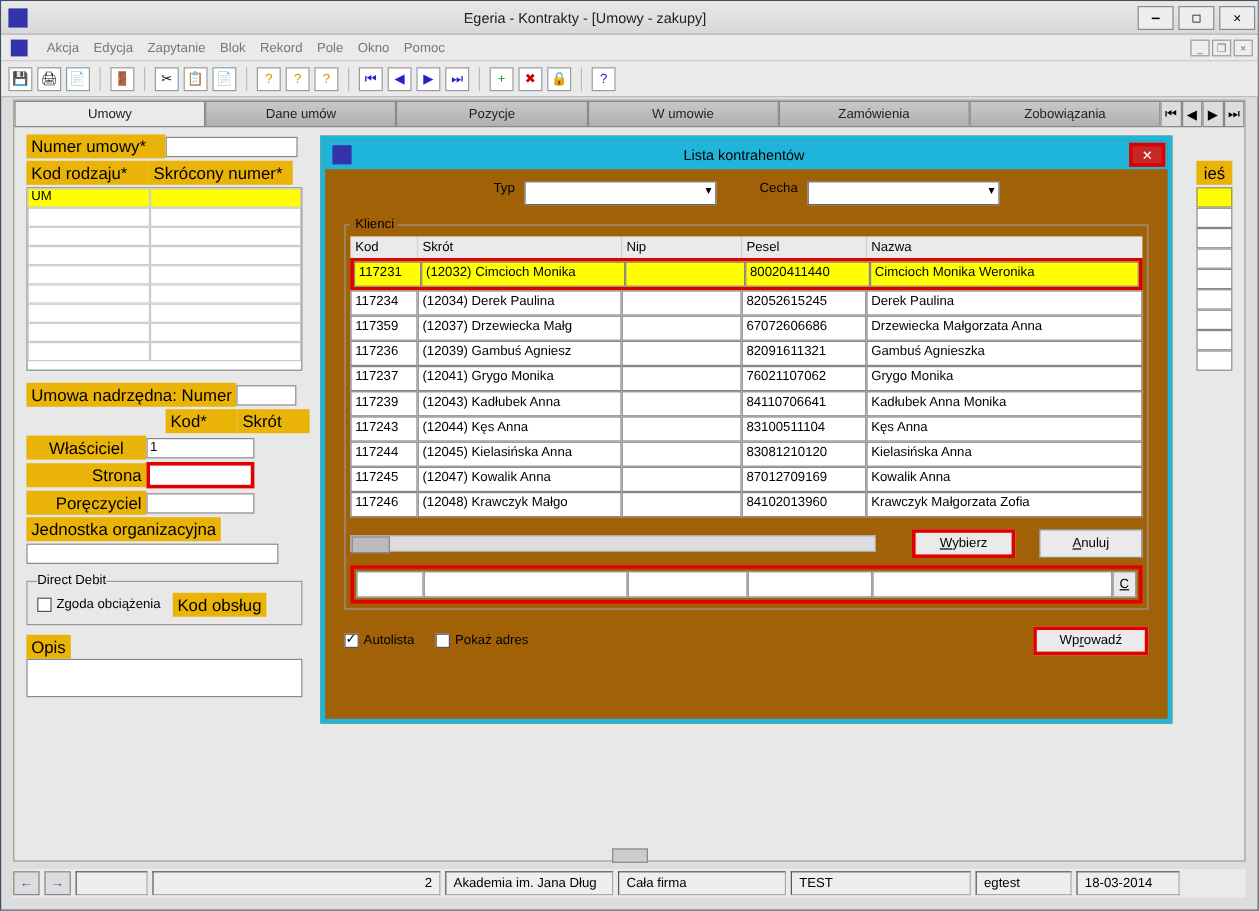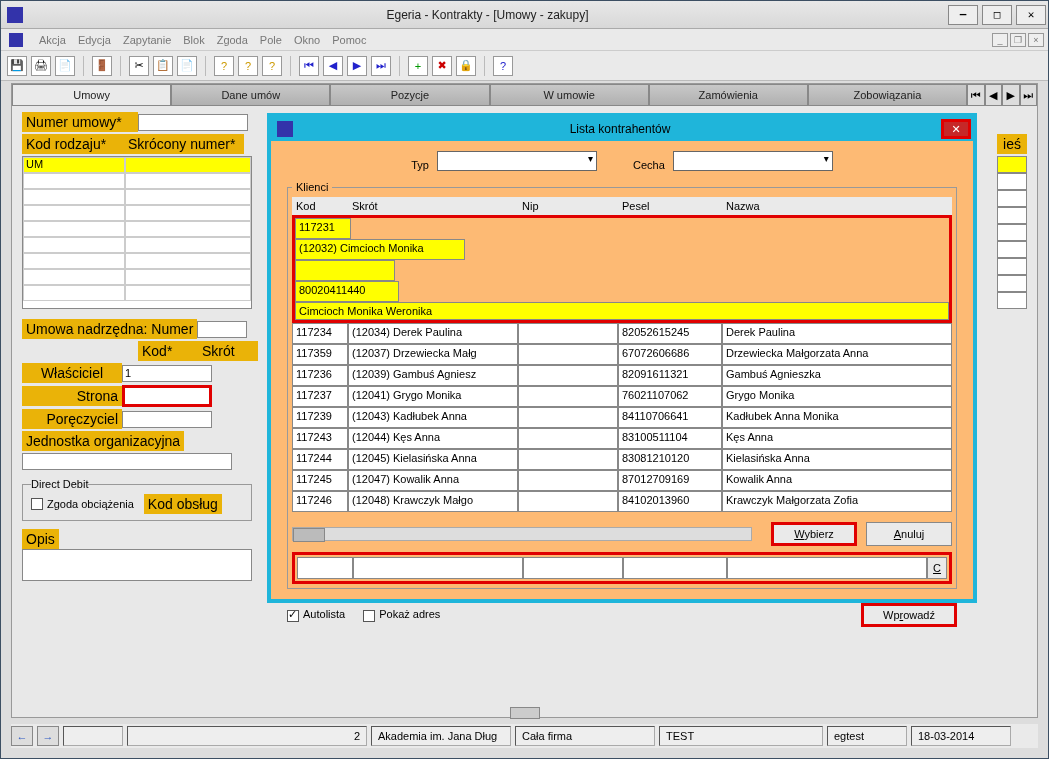--- a/index.html
+++ b/index.html
@@ -34,47 +34,47 @@
 .inp { border:1px solid #888; background:#fff; height:17px; padding:0 2px; font-size:11px;}
 .inp.yellow { background: #ffff00; }
 
 .grid { border:1px solid #888; background:#fff; }
 .grid .grow{display:flex;}
 .grid .gcell{border:1px solid #ccc; height:16px; flex:1;}
 
 .red-box{border:3px solid #e00000 !important;}
 
 
-.popup { position:absolute; top: 112px; left: 266px; width: 710px; height: 490px; background:#fdba74; border:4px solid #1fb5da; z-index:10;}
+.popup { position:absolute; top: 112px; left: 266px; width: 710px; height: 490px; background:#a16207; border:4px solid #1fb5da; z-index:10;}
 .popup .ptitle { height:24px; background:#1fb5da; display:flex; align-items:center;}
 .popup .ptitle .pico{width:16px;height:16px;background:#33a;margin:0 6px;}
 .popup .ptitle .ptxt{flex:1;text-align:center;color:#000;font-size:12px;}
 .popup .ptitle .pclose{width:30px;height:20px;background:#c62828;color:#fff;display:flex;align-items:center;justify-content:center;margin-right:2px;border:1px solid #800;}
 .popup .pbody{padding:10px 16px;}
 
-.popup .filter-row{display:flex;align-items:flex-end;justify-content:center;gap:8px;margin-bottom:10px;}
+.popup .filter-row{display:flex;align-items:flex-start;justify-content:center;gap:8px;margin-bottom:10px;}
 .popup .combo{border:1px solid #666;background:#fff;height:20px;width:160px;position:relative;}
 .popup .combo::after{content:"▾";position:absolute;right:3px;top:1px;font-size:10px;}
 
 .popup fieldset{border:1px solid #999;padding:4px;}
 .popup legend{font-size:11px;padding:0 4px;}
 
 .klienci-table{width:100%;}
 .klienci-table .hdr, .klienci-table .trow{display:flex;}
 .klienci-table .hcell{padding:3px 4px;font-size:11px;background:#eaeaea;}
 .klienci-table .tcell{border:1px solid #888;background:#fff;padding:2px 3px;height:21px;font-size:11px;overflow:hidden;white-space:nowrap;}
 .klienci-table .trow.sel .tcell{background:#ffff00;}
 
 .c-kod{width:56px;}
 .c-skrot{width:170px;}
 .c-nip{width:100px;}
 .c-pesel{width:104px;}
 .c-nazwa{flex:1;}
 
-.popup .btnrow{display:flex;justify-content:flex-end;gap:9px;margin-top:10px;align-items:center;}
+.popup .btnrow{display:flex;justify-content:flex-end;gap:20px;margin-top:10px;align-items:center;}
 .popup .btn{width:86px;height:24px;background:#eaeaea;border:1px solid #888;display:flex;align-items:center;justify-content:center;}
 .popup .scrolltrack{flex:1;height:14px;background:#ddd;border:1px solid #aaa;margin-right:10px;position:relative;}
 .popup .scrolltrack::before{content:"";position:absolute;left:0;top:0;width:30px;height:100%;background:#bbb;border:1px solid #888;}
 
 .popup .search-row{display:flex;margin-top:6px;gap:0;}
 .popup .search-row .sinp{border:1px solid #888;background:#fff;height:22px;}
 
 .popup .bottom-row{display:flex;align-items:center;margin-top:14px;gap:18px;}
 .popup .chk{width:12px;height:12px;border:1px solid #555;display:inline-block;vertical-align:middle;margin-right:4px;background:#fff;position:relative;}
 .popup .chk.checked::after{content:"✓";position:absolute;top:-3px;left:0;font-size:11px;}
@@ -99,21 +99,21 @@
       <div class="winbtn">✕</div>
     </div>
   </div>
 
   <div class="menubar">
     <span class="logo" style="width:14px;height:14px;background:#33a;display:inline-block;margin-right:4px;"></span>
     <span>Akcja</span>
     <span>Edycja</span>
     <span>Zapytanie</span>
     <span>Blok</span>
-    <span>Zgoda</span>
+    <span>Rekord</span>
     <span>Pole</span>
     <span>Okno</span>
     <span>Pomoc</span>
     <div class="mini-btns">
       <div class="mb">_</div>
       <div class="mb">❐</div>
       <div class="mb">×</div>
     </div>
   </div>
 
@@ -270,23 +270,23 @@
     </div>
   </div>
 
   <div class="statusbar">
     <div class="sb-btn">←</div>
     <div class="sb-btn">→</div>
     <div class="sb-cell" style="width:60px;"></div>
     <div class="sb-cell" style="width:240px;justify-content:flex-end;">2</div>
     <div class="sb-cell" style="width:140px;">Akademia im. Jana Dług</div>
     <div class="sb-cell" style="width:140px;">Cała firma</div>
-    <div class="sb-cell" style="width:164px;">TEST</div>
+    <div class="sb-cell" style="width:150px;">TEST</div>
     <div class="sb-cell" style="width:80px;">egtest</div>
-    <div class="sb-cell" style="width:100px;">18-03-2014</div>
+    <div class="sb-cell" style="width:86px;">18-03-2014</div>
   </div>
 
   <div class="popup">
     <div class="ptitle">
       <div class="pico"></div>
       <div class="ptxt">Lista kontrahentów</div>
       <div class="pclose red-box">✕</div>
     </div>
     <div class="pbody">
       <div class="filter-row">
@@ -301,21 +301,21 @@
         <legend>Klienci</legend>
         <div class="klienci-table">
           <div class="hdr">
             <div class="hcell c-kod">Kod</div>
             <div class="hcell c-skrot">Skrót</div>
             <div class="hcell c-nip">Nip</div>
             <div class="hcell c-pesel">Pesel</div>
             <div class="hcell c-nazwa">Nazwa</div>
           </div>
           <div id="klienci-body">
-              <div class="trow sel red-box" style="border-width: 3px; flex-direction: column;">
+              <div class="trow sel red-box" style="border-width: 3px;">
                 <div class="tcell c-kod">117231</div>
                 <div class="tcell c-skrot">(12032) Cimcioch Monika</div>
                 <div class="tcell c-nip"></div>
                 <div class="tcell c-pesel">80020411440</div>
                 <div class="tcell c-nazwa">Cimcioch Monika Weronika</div>
               </div>
               <div class="trow">
                 <div class="tcell c-kod">117234</div>
                 <div class="tcell c-skrot">(12034) Derek Paulina</div>
                 <div class="tcell c-nip"></div>

